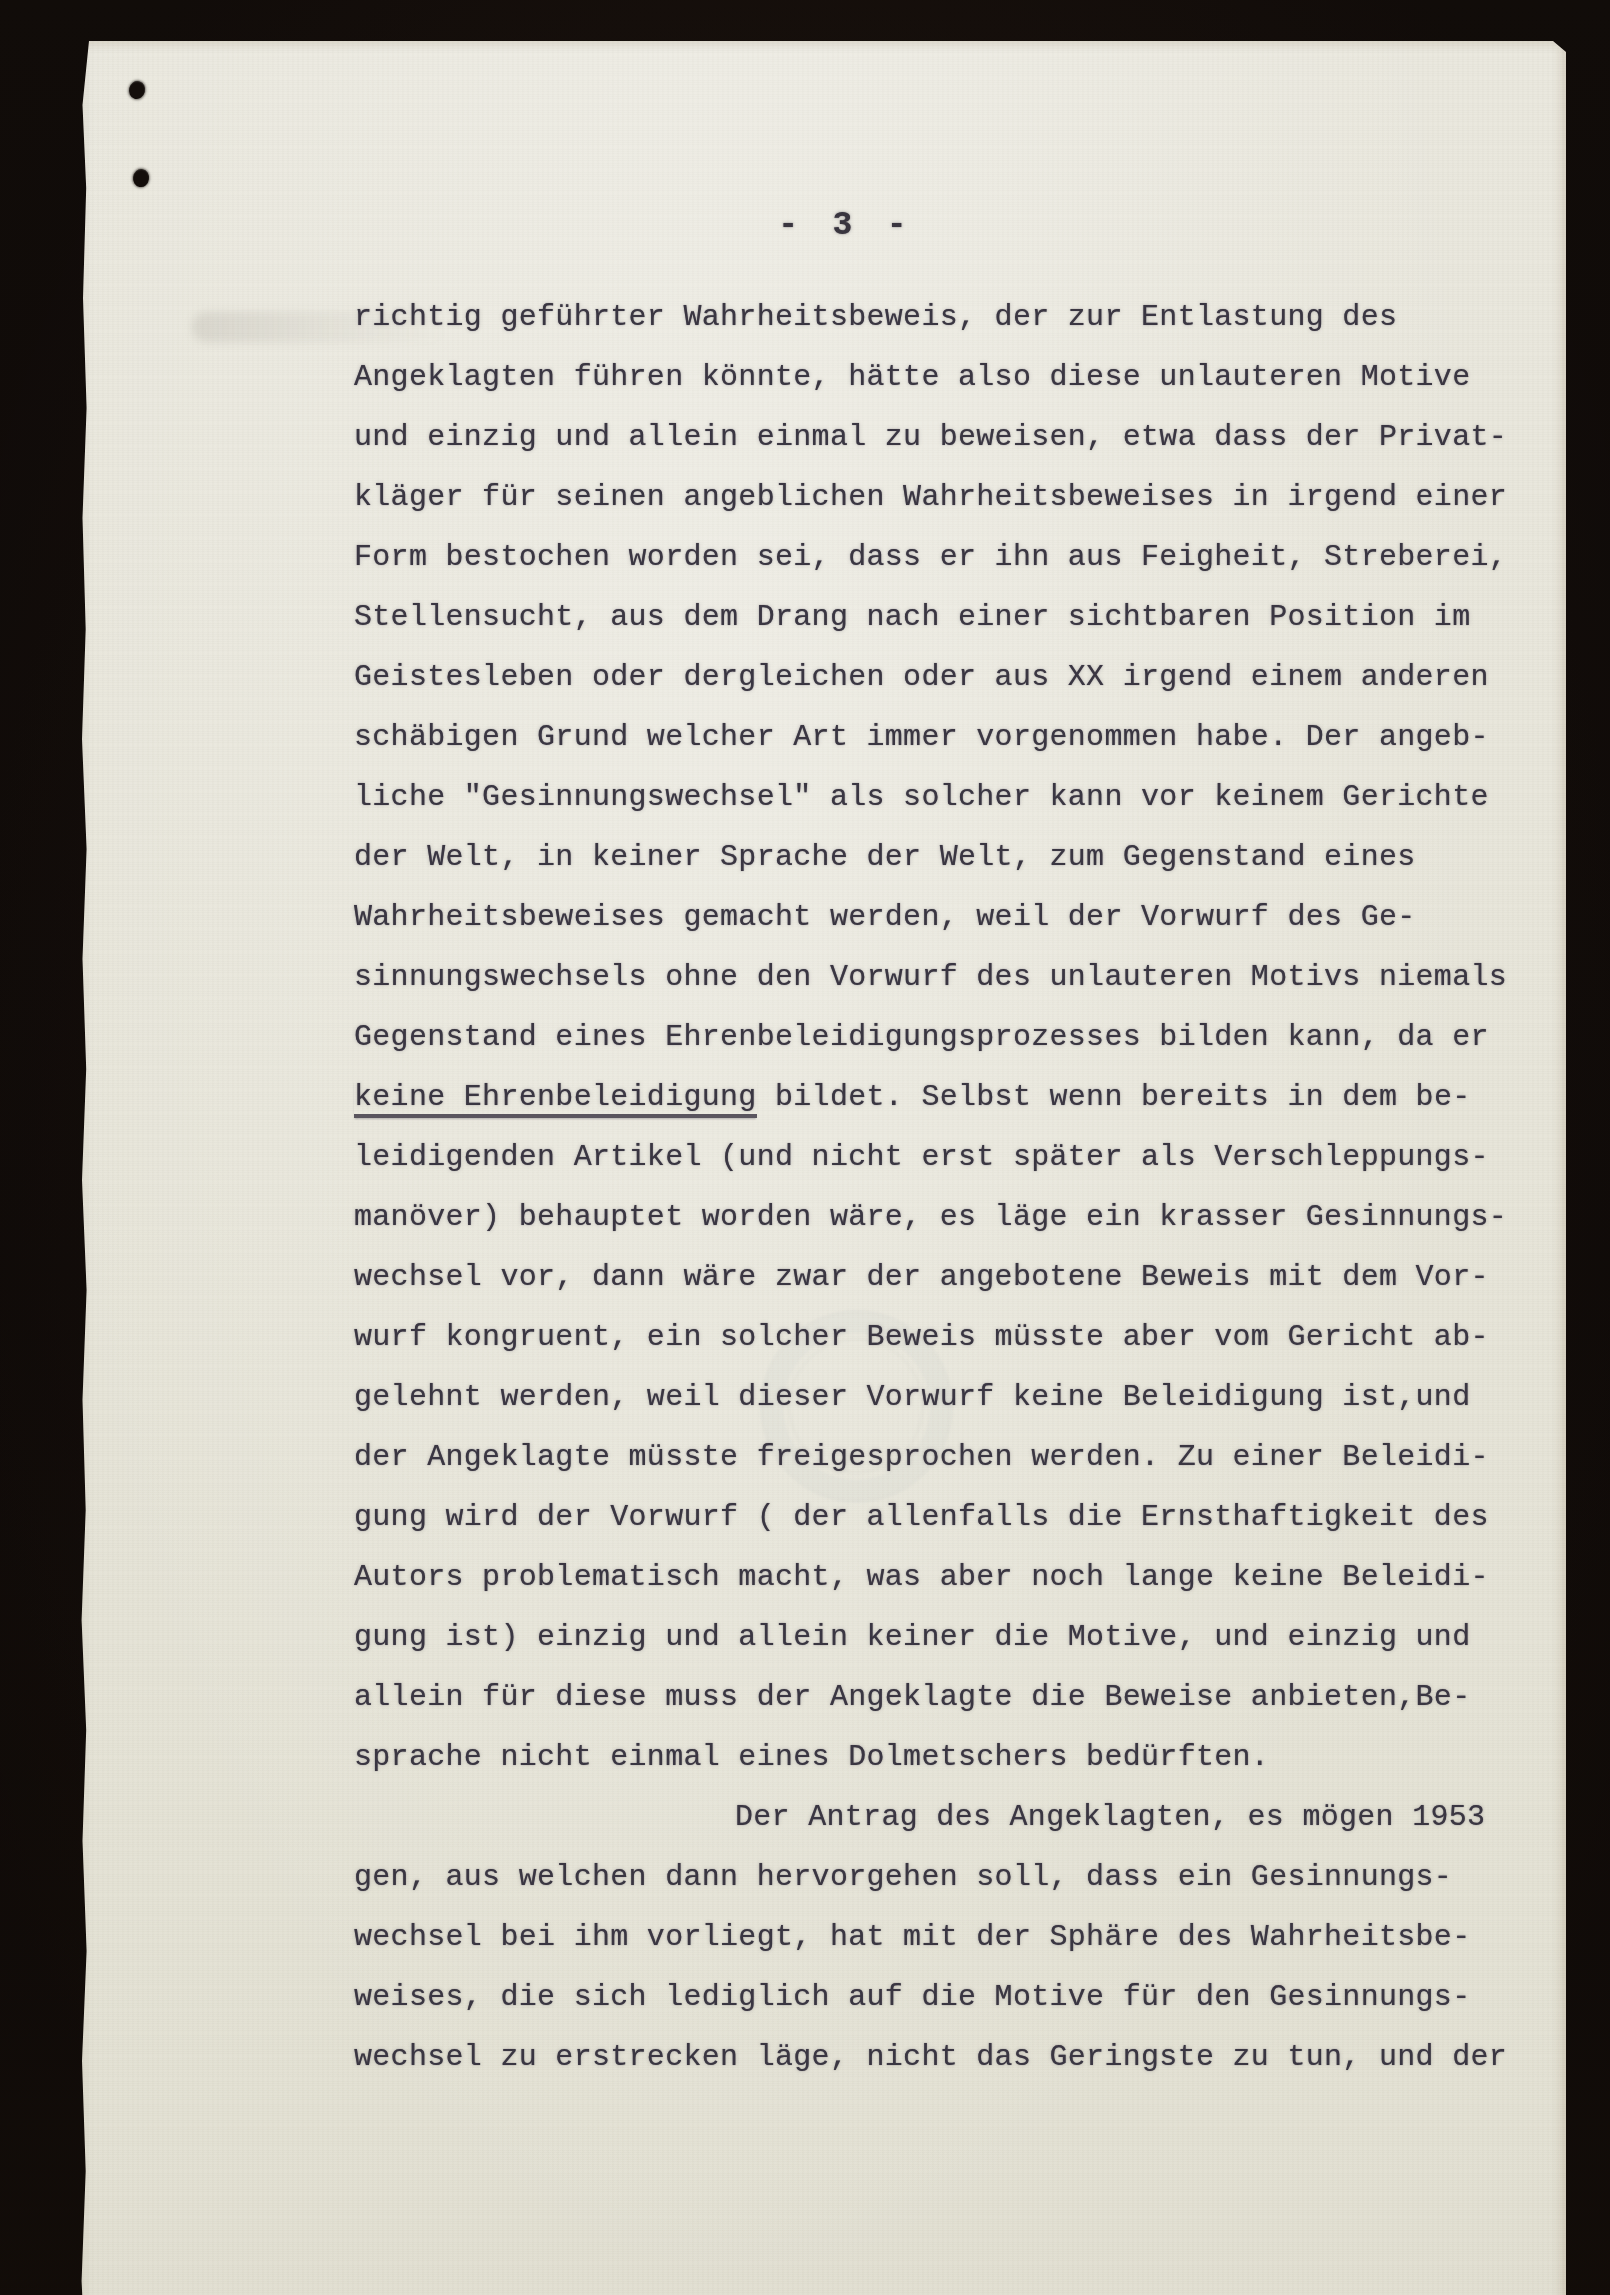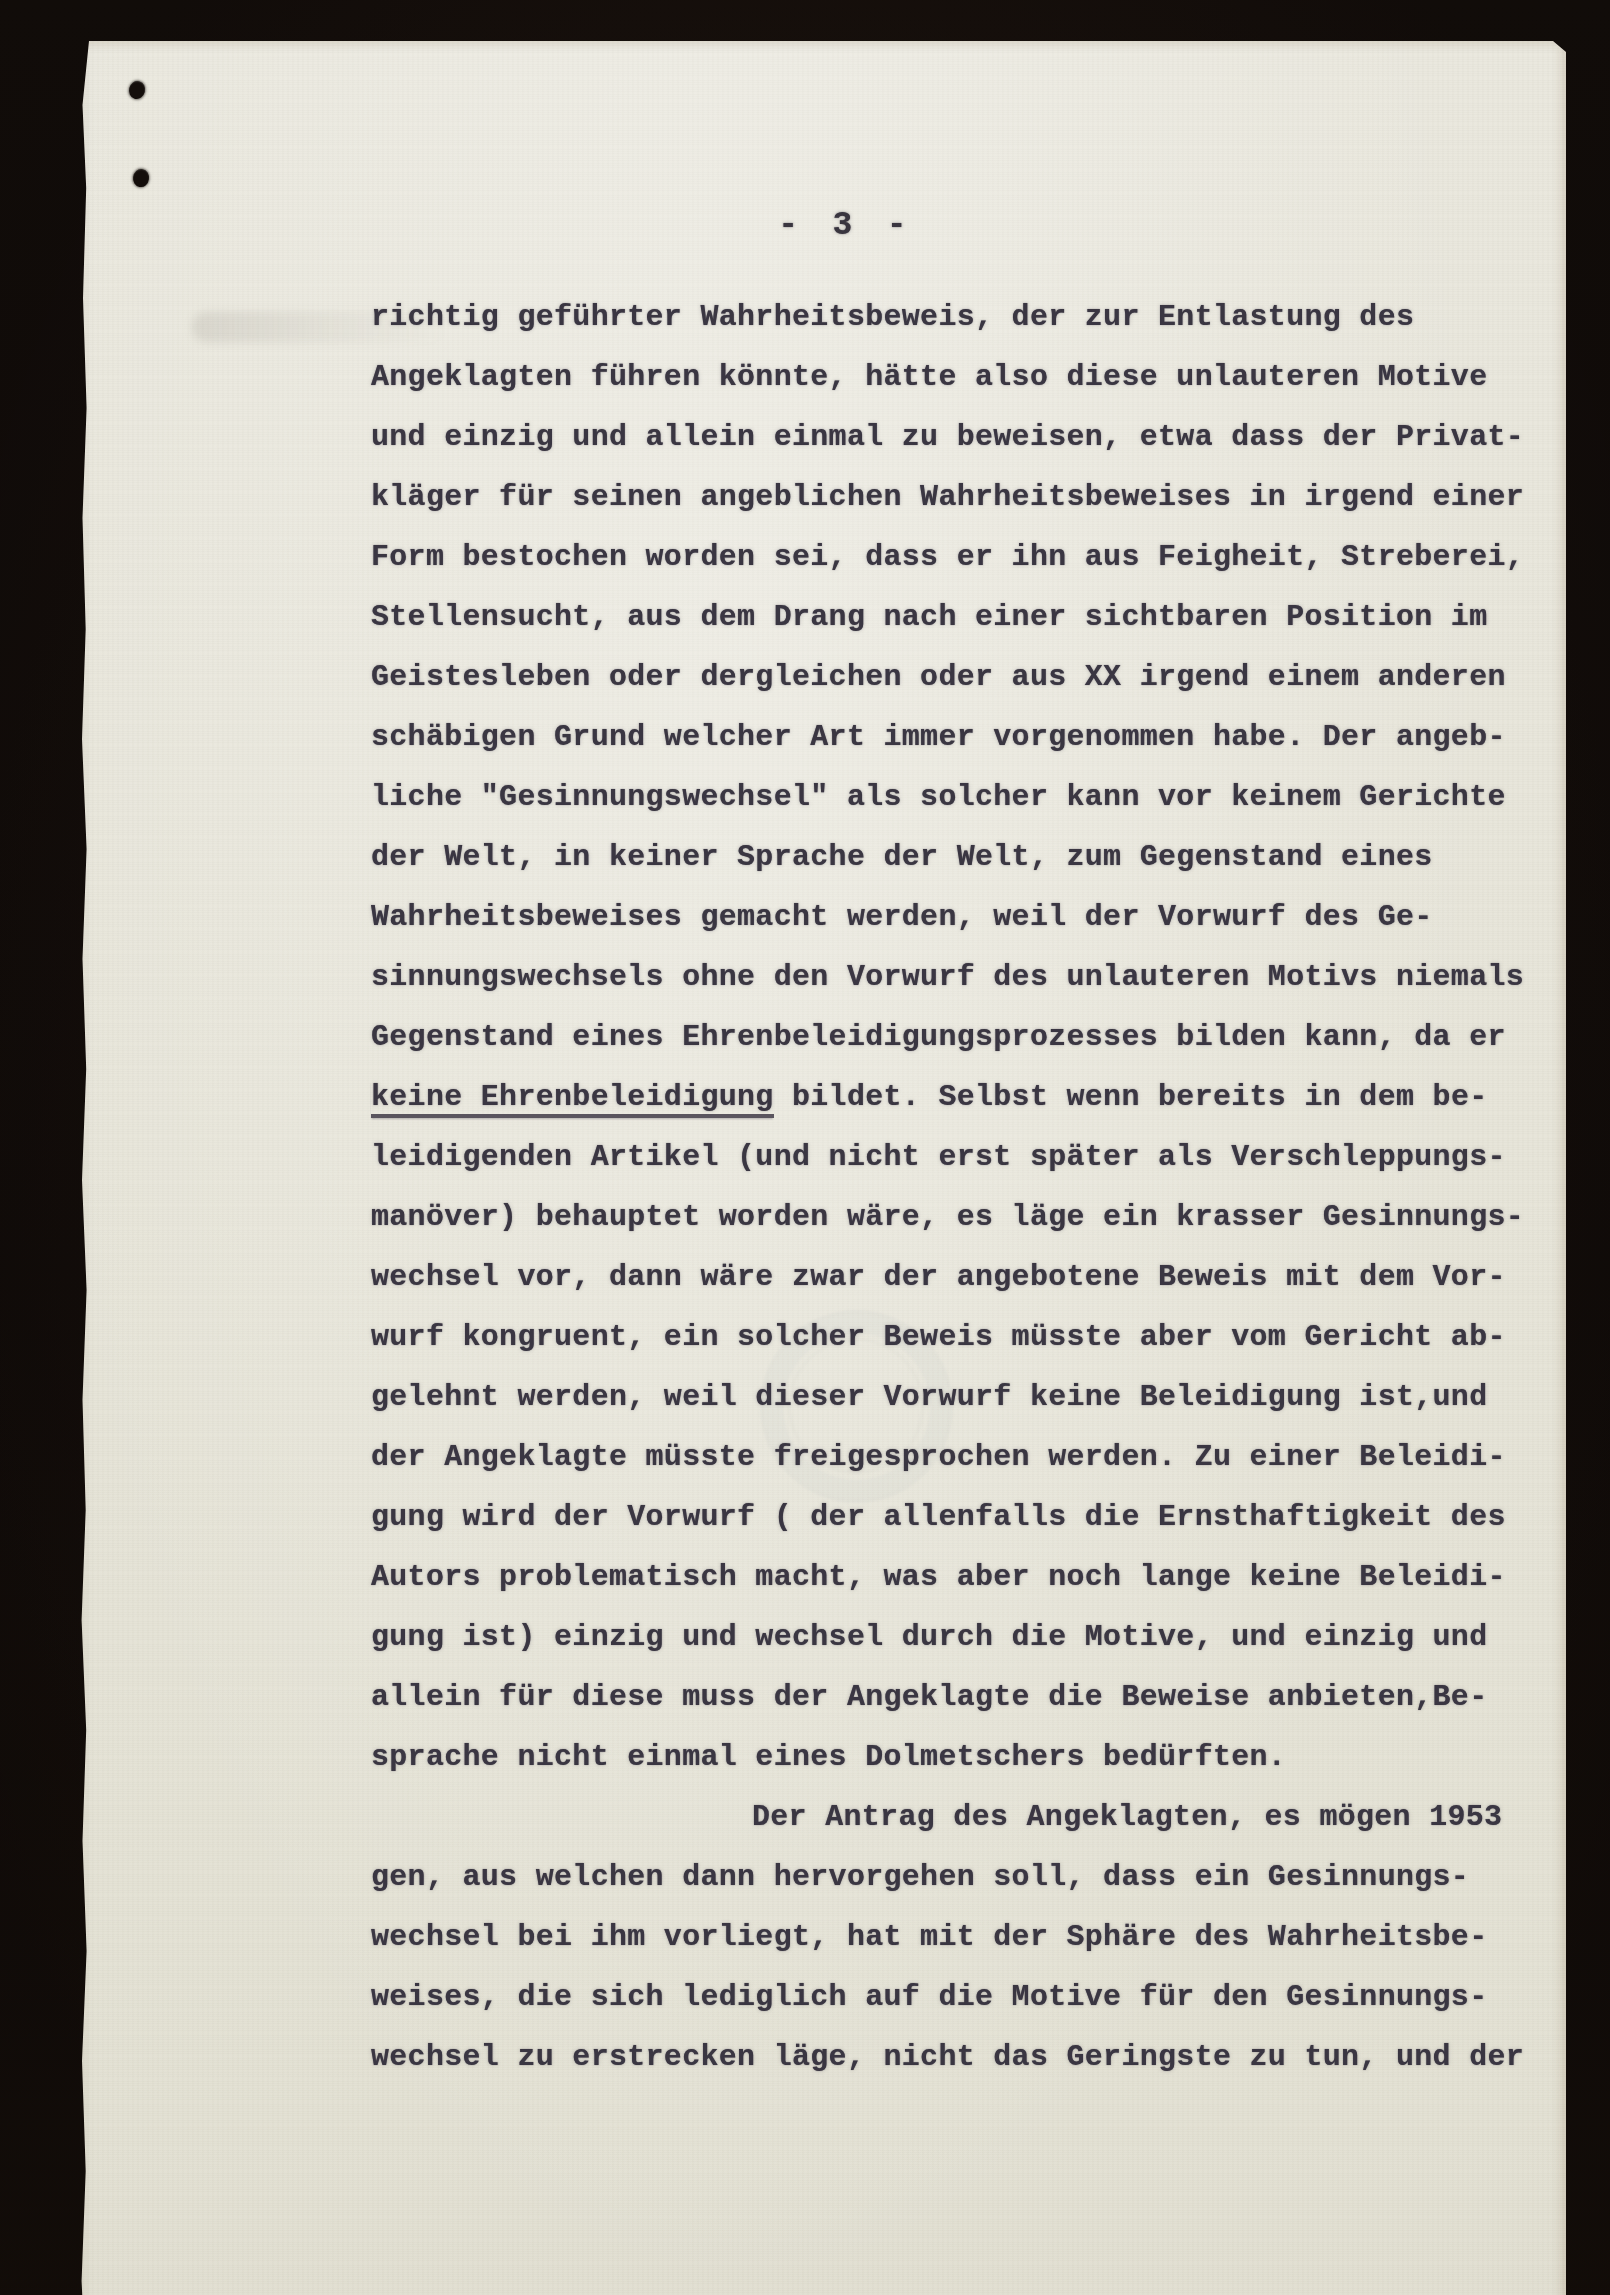--- a/index.html
+++ b/index.html
@@ -106,25 +106,24 @@
     left: 277px;
     top: 246px;
     width: 1230px;
     filter: blur(0.3px);
   }
   .line {
     height: 60px;
     line-height: 60px;
     font-size: 30px;
     letter-spacing: 0.3px;
-    font-weight: bold;
+    font-weight: normal;
     color: #3a3642;
     white-space: pre;
     text-shadow: 0 0 1.1px rgba(56,51,64,0.62), 0 0 4.1px rgba(56,51,64,0.20);
-    margin-left: 17px;
   }
   .line.indent { padding-left: 381px; }
   .underline {
     border-bottom: 4.1px solid rgba(58,53,66,0.82);
     box-shadow: 0 2.3px 1.8px -0.9px rgba(58,53,66,0.35);
   }
 </style>
 </head>
 <body>
 
@@ -157,21 +156,21 @@
       <div class="line"><span>Gegenstand eines Ehrenbeleidigungsprozesses bilden kann, da er</span></div>
       <div class="line"><span class="underline">keine Ehrenbeleidigung</span><span> bildet. Selbst wenn bereits in dem be-</span></div>
       <div class="line"><span>leidigenden Artikel (und nicht erst später als Verschleppungs-</span></div>
       <div class="line"><span>manöver) behauptet worden wäre, es läge ein krasser Gesinnungs-</span></div>
       <div class="line"><span>wechsel vor, dann wäre zwar der angebotene Beweis mit dem Vor-</span></div>
       <div class="line"><span>wurf kongruent, ein solcher Beweis müsste aber vom Gericht ab-</span></div>
       <div class="line"><span>gelehnt werden, weil dieser Vorwurf keine Beleidigung ist,und</span></div>
       <div class="line"><span>der Angeklagte müsste freigesprochen werden. Zu einer Beleidi-</span></div>
       <div class="line"><span>gung wird der Vorwurf ( der allenfalls die Ernsthaftigkeit des</span></div>
       <div class="line"><span>Autors problematisch macht, was aber noch lange keine Beleidi-</span></div>
-      <div class="line"><span>gung ist) einzig und wechsel durch die Motive, und einzig und</span></div>
+      <div class="line"><span>gung ist) einzig und allein keiner die Motive, und einzig und</span></div>
       <div class="line"><span>allein für diese muss der Angeklagte die Beweise anbieten,Be-</span></div>
       <div class="line"><span>sprache nicht einmal eines Dolmetschers bedürften.</span></div>
       <div class="line indent"><span>Der Antrag des Angeklagten, es mögen 1953</span></div>
       <div class="line"><span>gen, aus welchen dann hervorgehen soll, dass ein Gesinnungs-</span></div>
       <div class="line"><span>wechsel bei ihm vorliegt, hat mit der Sphäre des Wahrheitsbe-</span></div>
       <div class="line"><span>weises, die sich lediglich auf die Motive für den Gesinnungs-</span></div>
       <div class="line"><span>wechsel zu erstrecken läge, nicht das Geringste zu tun, und der</span></div>
     </div>
 </div>
 

